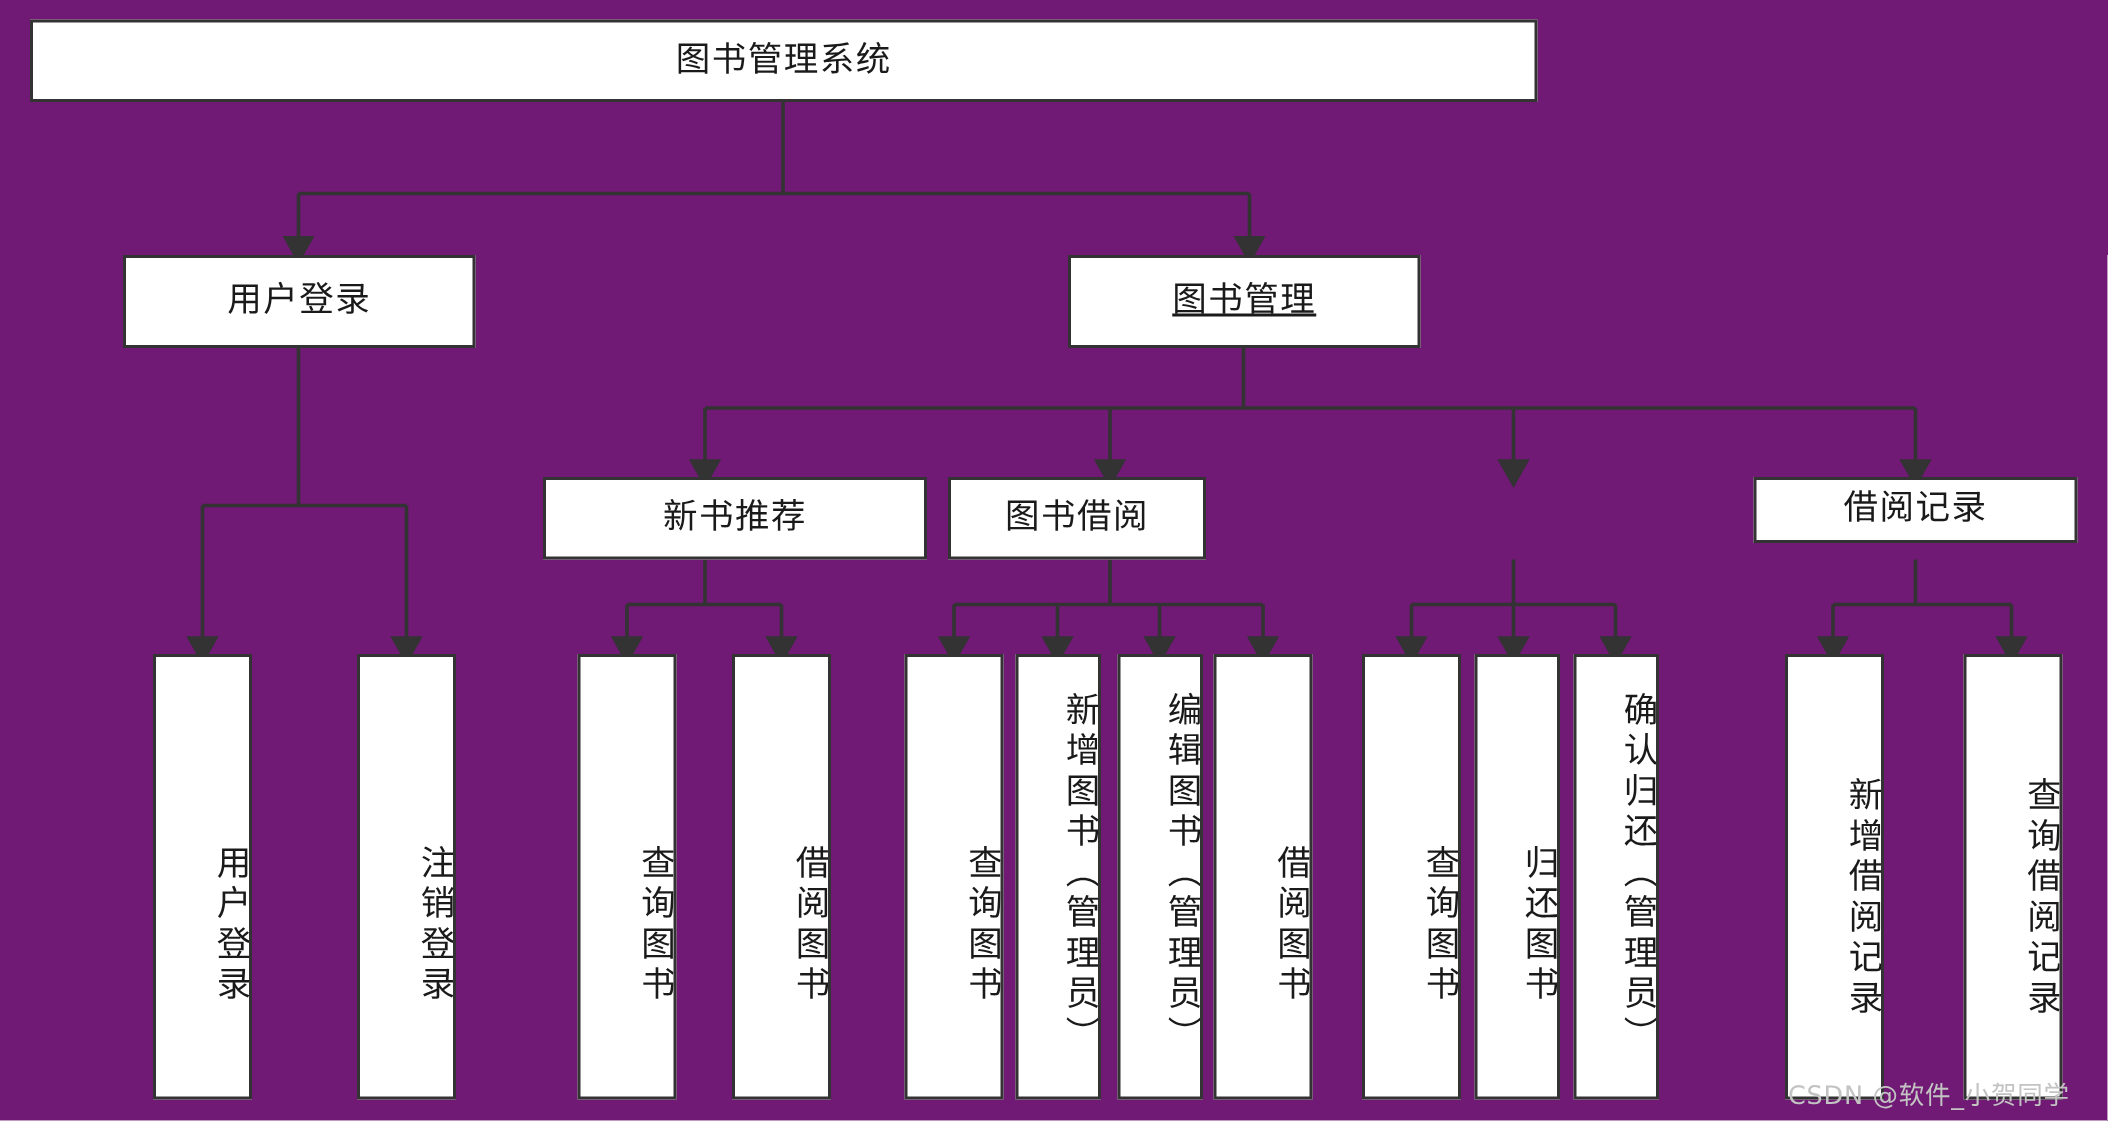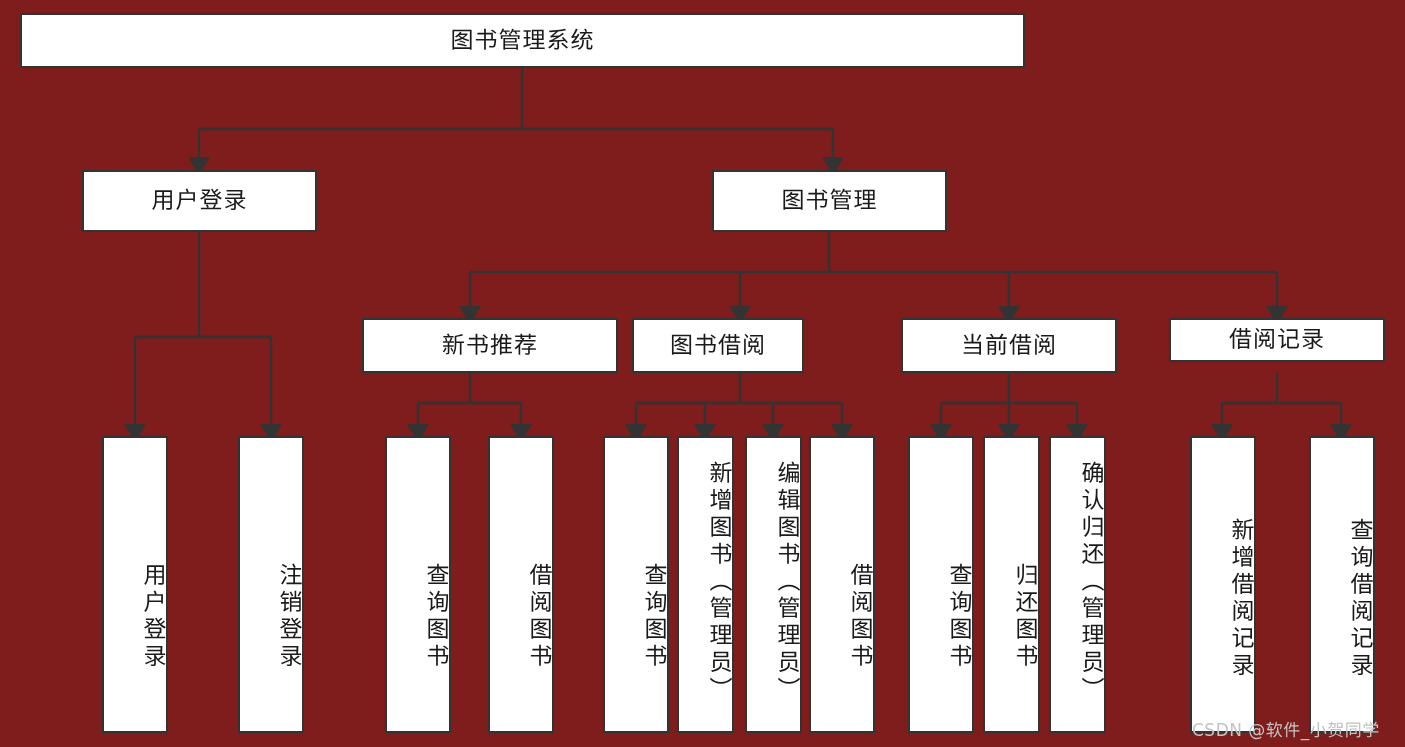--- a/index.html
+++ b/index.html
@@ -8,21 +8,21 @@
     padding: 0;
     background: #ffffff;
   }
   body {
     font-family: "DejaVu Sans", "Liberation Sans", sans-serif;
   }
   #canvas {
     position: relative;
     width: 1405px;
     height: 747px;
-    background: #7f1d1d;
+    background: #701a75;
     overflow: hidden;
   }
   #edges {
     position: absolute;
     left: 0;
     top: 0;
     width: 1405px;
     height: 747px;
     pointer-events: none;
   }
@@ -123,32 +123,29 @@
     </g>
   </svg>
 
   <div class="node horizontal" style="left:20px; top:13px; width:1005px; height:55px;">
     <span>图书管理系统</span>
   </div>
 
   <div class="node horizontal" style="left:82px; top:170px; width:235px; height:62px;">
     <span>用户登录</span>
   </div>
-  <div class="node horizontal" style="left:712px; top:170px; width:235px; height:62px;">
+  <div class="node horizontal" style="left:712px; top:170px; width:235px; height:62px;text-decoration:underline;">
     <span>图书管理</span>
   </div>
 
   <div class="node horizontal" style="left:362px; top:318px; width:256px; height:55px;">
     <span>新书推荐</span>
   </div>
   <div class="node horizontal" style="left:632px; top:318px; width:172px; height:55px;">
     <span>图书借阅</span>
-  </div>
-  <div class="node horizontal" style="left:901px; top:318px; width:216px; height:55px;">
-    <span>当前借阅</span>
   </div>
   <div class="node horizontal" style="left:1169px; top:318px; width:216px; height:44px;">
     <span>借阅记录</span>
   </div>
 
   <div class="node vertical" style="left:102px; top:436px; width:66px; height:297px; padding-top:76px;">
     <span class="vlabel">用户登录</span>
   </div>
   <div class="node vertical" style="left:238px; top:436px; width:66px; height:297px; padding-top:76px;">
     <span class="vlabel">注销登录</span>

